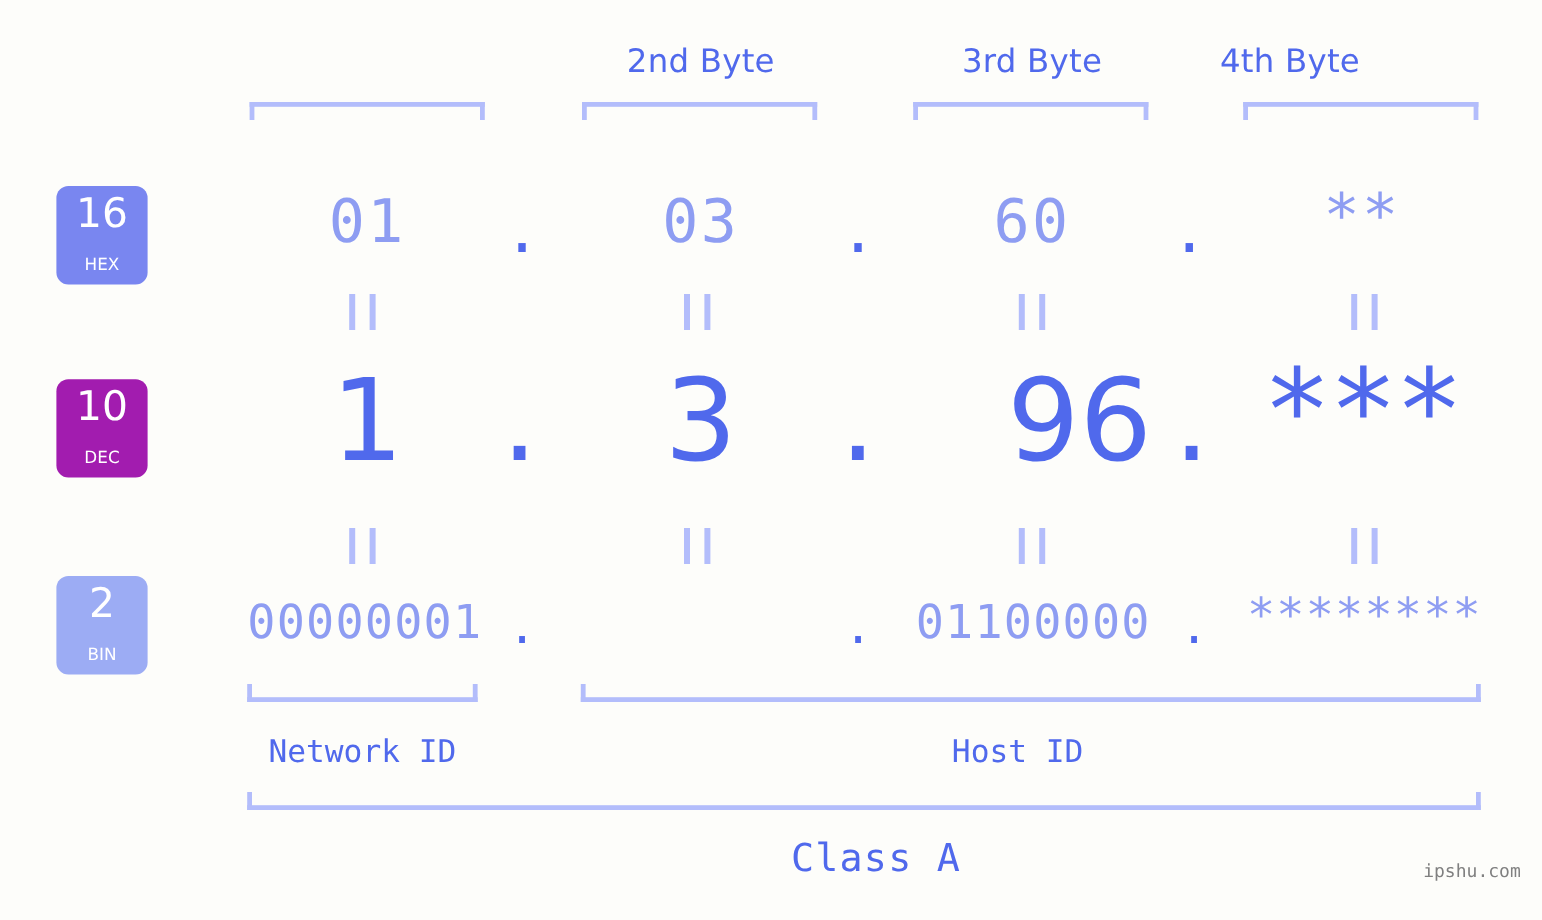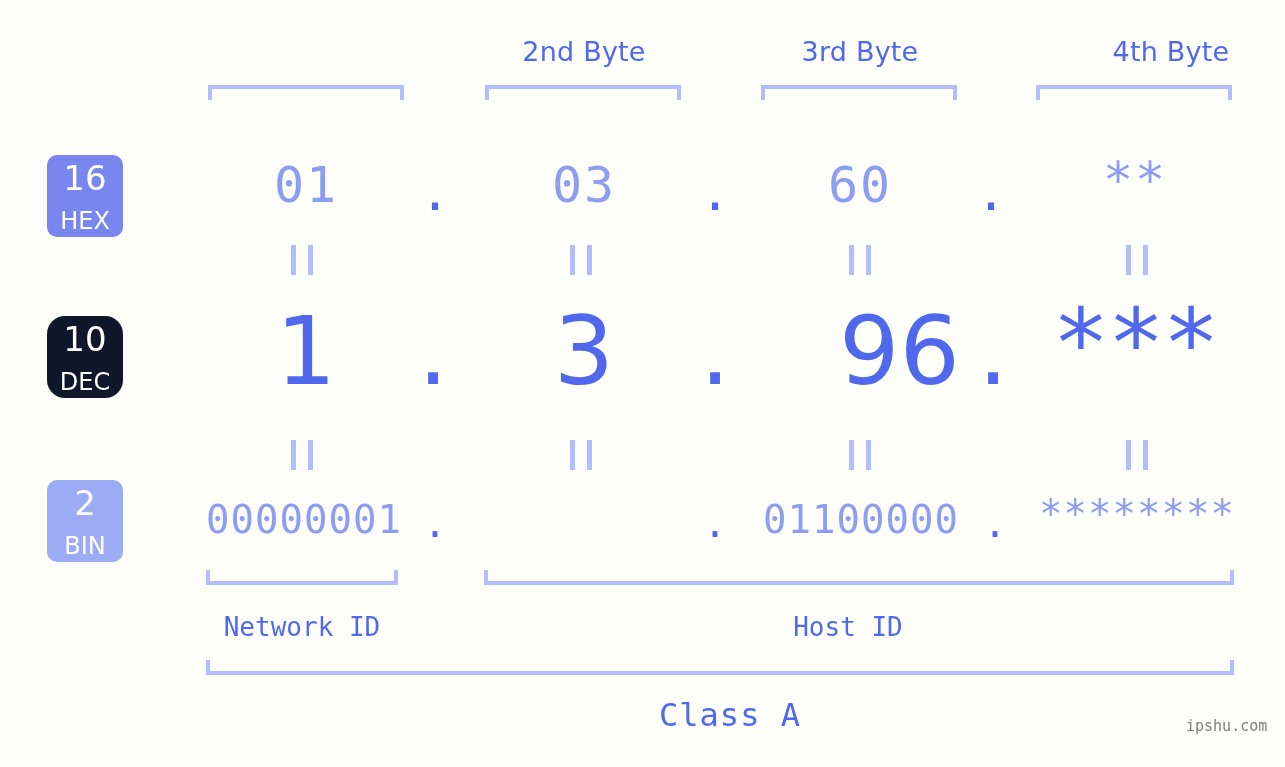--- a/index.html
+++ b/index.html
@@ -62,21 +62,21 @@
     justify-content: center;
     font-family: "DejaVu Sans", sans-serif;
     line-height: 1;
   }
   .base-badge .num {
     font-size: 34px;
     line-height: 36px;
     font-weight: 400;
   }
   .base-badge .name {
-    font-size: 24px;
+    font-size: 14px;
     line-height: 23px;
     font-weight: 400;
     margin-top: 14px;
   }
 
   
   .val {
     position: absolute;
     white-space: nowrap;
     line-height: 1;
@@ -168,32 +168,32 @@
     white-space: nowrap;
   }
 </style>
 </head>
 <body>
 
 <div id="stage">
 
   <div class="byte-label" style="left:484px; top:38px; width:200px;">2nd Byte</div>
   <div class="byte-label" style="left:760px; top:38px; width:200px;">3rd Byte</div>
-  <div class="byte-label" style="left:1071px; top:38px; width:200px;">4th Byte</div>
+  <div class="byte-label" style="left:975px; top:38px; width:200px;">4th Byte</div>
 
   <div class="bracket bracket-down" style="left:208px; top:85px; width:196px; height:15px;"></div>
   <div class="bracket bracket-down" style="left:485px; top:85px; width:196px; height:15px;"></div>
   <div class="bracket bracket-down" style="left:761px; top:85px; width:196px; height:15px;"></div>
   <div class="bracket bracket-down" style="left:1036px; top:85px; width:196px; height:15px;"></div>
 
   <div class="base-badge" style="left:47px; top:155px; background:#7986f0;">
     <span class="num">16</span>
     <span class="name">HEX</span>
   </div>
-  <div class="base-badge" style="left:47px; top:316px; background:#0f172a;border-radius:18px;">
+  <div class="base-badge" style="left:47px; top:316px; background:#a21caf;">
     <span class="num">10</span>
     <span class="name">DEC</span>
   </div>
   <div class="base-badge" style="left:47px; top:480px; background:#9cacf4;">
     <span class="num">2</span>
     <span class="name">BIN</span>
   </div>
 
   <div class="val mono hex-digits" style="left:206px; top:160px; width:200px; text-align:center;">01</div>
   <div class="val hex-dot" style="left:407px; top:168px; width:56px; text-align:center;">.</div>

